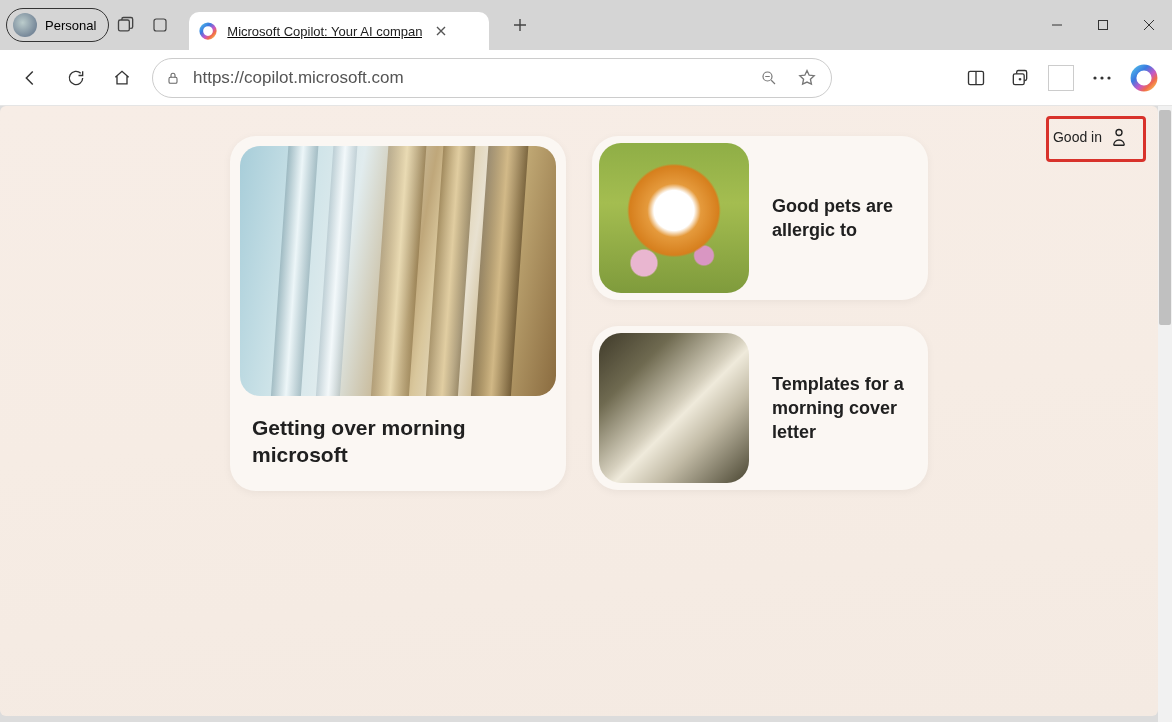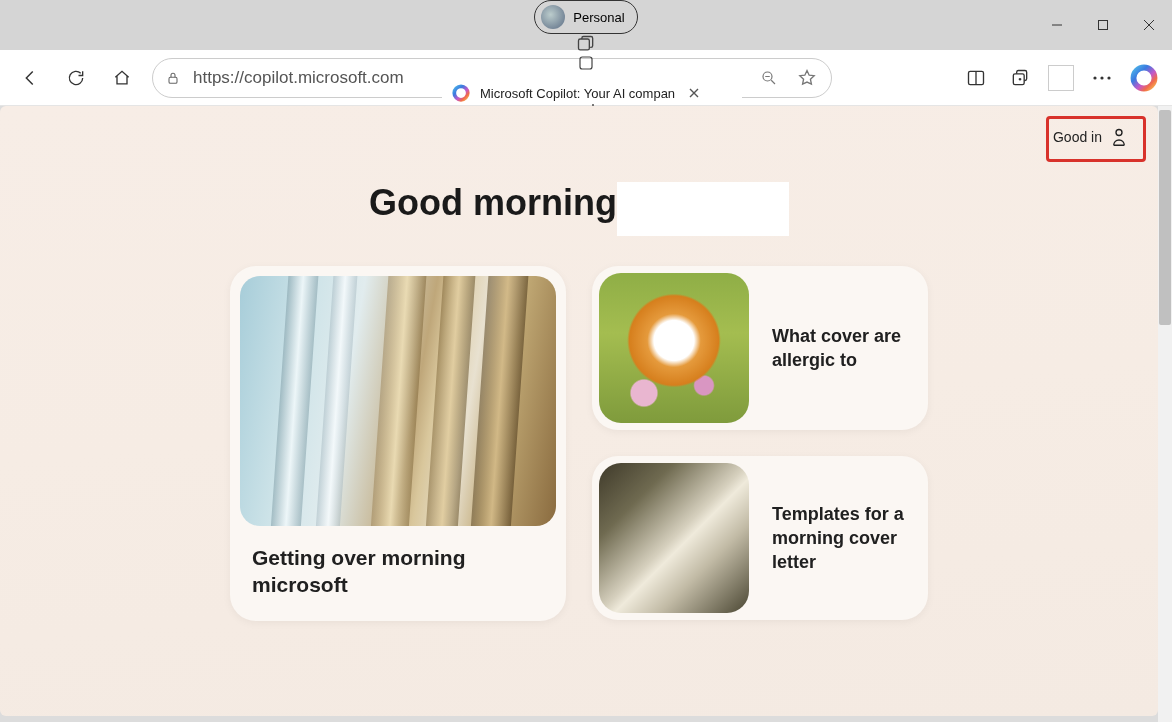--- a/index.html
+++ b/index.html
@@ -1,25 +1,25 @@
 <!DOCTYPE html>
 <html><head>
 <meta charset="utf-8">
 <style>
   * { box-sizing: border-box; margin: 0; padding: 0; }
   html, body { width: 1172px; height: 722px; overflow: hidden; font-family: "Segoe UI", -apple-system, sans-serif; }
   body { background: #dcdcdc; }
 
   
-  .titlebar { height: 50px; background: #d5d5d5; display: flex; align-items: center; padding: 0 6px; position: relative; flex-direction: column; }
+  .titlebar { height: 50px; background: #d5d5d5; display: flex; align-items: center; padding: 0 6px; position: relative; }
   .profile-pill { display: flex; align-items: center; gap: 8px; border: 1.5px solid #333; border-radius: 18px; padding: 4px 12px 4px 6px; background: #d5d5d5; }
   .profile-avatar { width: 24px; height: 24px; border-radius: 50%; background: radial-gradient(circle at 40% 40%, #bcc 0%, #789 70%); }
   .profile-label { font-size: 13px; }
   .workspaces-btn, .collections-square { width: 34px; height: 34px; display: flex; align-items: center; justify-content: center; color: #444; }
-  .tab { margin-left: 12px; background: #fff; border-radius: 10px 10px 0 0; height: 38px; display: flex; align-items: center; padding: 0 10px 0 10px; gap: 10px; margin-top: 12px; min-width: 300px; }
+  .tab { margin-left: 12px; background: #fff; border-radius: 10px 10px 0 0; height: 38px; display: flex; align-items: center; padding: 0 10px 0 10px; gap: 10px; margin-top: 12px; min-width: 300px; text-decoration: underline; }
   .tab-favicon { width: 18px; height: 18px; }
   .tab-title { font-size: 13px; color: #222; max-width: 230px; white-space: nowrap; overflow: hidden; }
   .tab-close { width: 18px; height: 18px; display:flex; align-items:center; justify-content:center; color:#555; }
   .new-tab { width: 34px; height: 34px; display:flex; align-items:center; justify-content:center; color:#444; margin-left: 14px; }
   .win-controls { position:absolute; right:0; top:0; height:50px; display:flex; }
   .win-btn { width:46px; display:flex; align-items:center; justify-content:center; color:#333; }
 
   
   .toolbar { height: 56px; background: #fff; display:flex; align-items:center; padding: 0 14px; gap: 14px; border-bottom: 1px solid #e5e5e5;}
   .tool-btn { width:32px; height:32px; display:flex; align-items:center; justify-content:center; color:#333; border-radius:6px;}
@@ -210,40 +210,36 @@
         <span>Good in</span>
         <svg viewBox="0 0 24 28" fill="none" stroke="#222" stroke-width="1.8">
             <circle cx="12" cy="8" r="4"></circle>
             <path d="M5 25c0-4 3-7 7-7s7 3 7 7"></path>
             <path d="M5 25h14"></path>
           </svg>
       </button>
     </div>
     <div class="highlight-box"></div>
 
-    <div class="greeting-row">
-      <div class="greeting">Good morning</div>
-      <div class="greeting-blank"></div>
-    </div>
 
     <div class="cards">
       <div class="card card-big">
         <div class="card-big-img">
           <div class="fold" style="left:40px; background:linear-gradient(90deg, rgba(120,150,160,.5), rgba(240,248,250,.9), rgba(120,150,160,.5));"></div>
           <div class="fold" style="left:85px; width:24px; background:linear-gradient(90deg, rgba(150,170,180,.4), rgba(245,250,252,.9), rgba(150,170,180,.4));"></div>
           <div class="fold" style="left:140px; width:38px; background:linear-gradient(90deg, rgba(140,110,60,.4), rgba(235,220,180,.95), rgba(120,95,50,.5));"></div>
           <div class="fold" style="left:195px; width:32px; background:linear-gradient(90deg, rgba(120,95,50,.5), rgba(225,205,160,.95), rgba(100,80,40,.55));"></div>
           <div class="fold" style="left:240px; width:40px; background:linear-gradient(90deg, rgba(90,70,35,.55), rgba(210,185,135,.95), rgba(80,60,30,.6));"></div>
         </div>
         <div class="card-big-title">Getting over morning microsoft</div>
       </div>
       <div class="small-col">
         <div class="card card-sm">
           <div class="card-sm-img img-dog"></div>
-          <div class="card-sm-title">What cover are allergic to</div>
+          <div class="card-sm-title">Good pets are allergic to</div>
         </div>
         <div class="card card-sm">
           <div class="card-sm-img img-paper"></div>
           <div class="card-sm-title">Templates for a morning cover letter</div>
         </div>
       </div>
     </div>
 
   </div>
 

